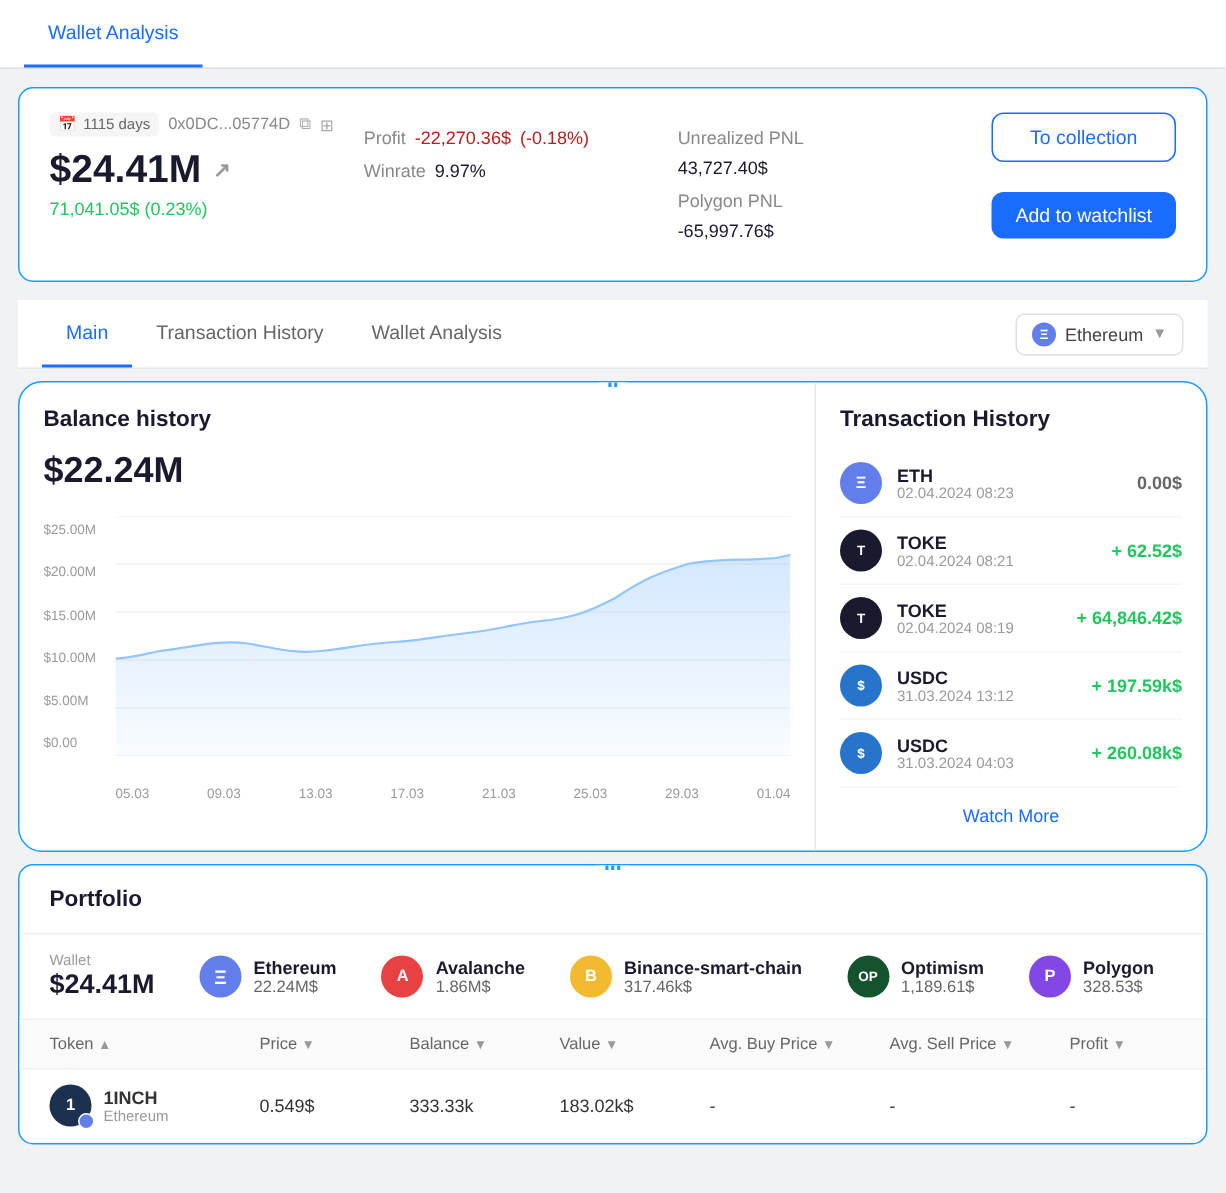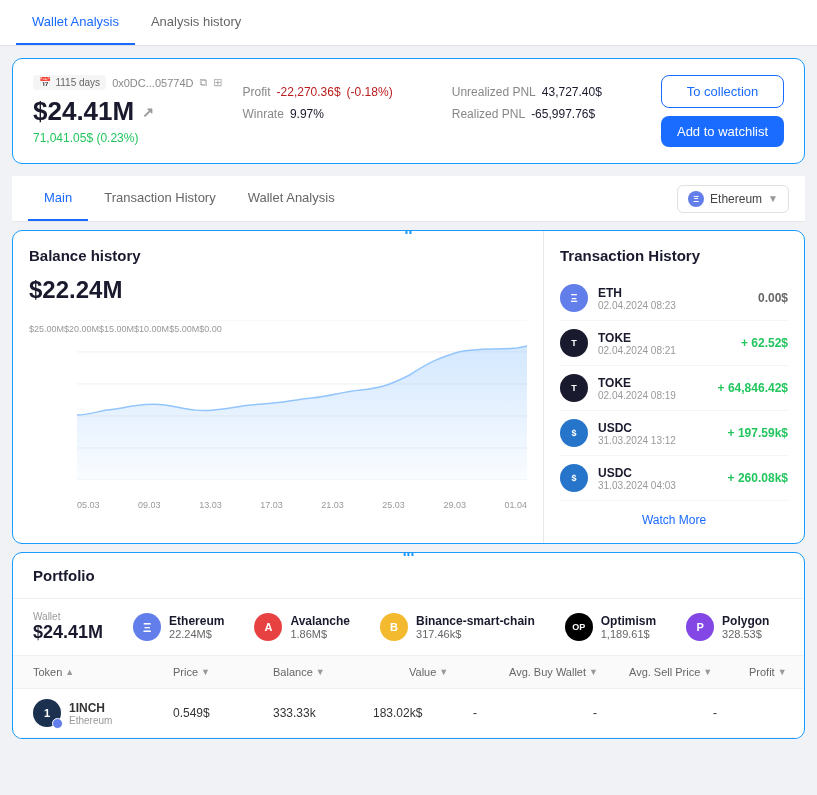--- a/index.html
+++ b/index.html
@@ -20,25 +20,25 @@
     .wallet-balance { font-size: 26px; font-weight: 700; color: #1a1a2e; display: flex; align-items: center; gap: 8px; }
     .wallet-change { color: #22c55e; font-size: 12px; margin-top: 4px; }
 
     .wallet-center { flex: 1; display: flex; flex-direction: column; justify-content: center; gap: 8px; padding: 10px 0; }
     .wallet-stat { display: flex; gap: 6px; font-size: 12px; }
     .wallet-stat-label { color: #888; }
     .wallet-stat-value { font-weight: 500; }
     .wallet-stat-value.negative { color: #b91c1c; }
 
     .wallet-right-stats { flex: 1; display: flex; flex-direction: column; justify-content: center; gap: 8px; padding: 10px 0; }
-    .wallet-right-stat { display: flex; gap: 6px; font-size: 12px; }
+    .wallet-right-stat { display: flex; gap: 6px; font-size: 12px; flex-direction: column; }
     .wallet-right-stat-label { color: #888; }
     .wallet-right-stat-value { font-weight: 500; }
 
-    .wallet-actions { display: flex; flex-direction: column; gap: 8px; justify-content: center; }
+    .wallet-actions { display: flex; flex-direction: column; gap: 20px; justify-content: center; }
     .btn-collection { border: 1.5px solid #1a6bff; background: #fff; color: #1a6bff; border-radius: 8px; padding: 8px 16px; font-size: 13px; cursor: pointer; white-space: nowrap; }
     .btn-watchlist { border: none; background: #1a6bff; color: #fff; border-radius: 8px; padding: 8px 16px; font-size: 13px; cursor: pointer; white-space: nowrap; }
     .section-tab { padding: 14px 16px; font-size: 13px; cursor: pointer; color: #666; border-bottom: 2px solid transparent; }
     .section-tab.active { color: #1a6bff; border-bottom: 2px solid #1a6bff; }
     .network-selector { margin-left: auto; display: flex; align-items: center; gap: 6px; border: 1px solid #e0e0e0; border-radius: 6px; padding: 5px 10px; cursor: pointer; font-size: 12px; color: #444; }
 
     
     .main-content { margin: 8px 12px; display: flex; gap: 0; background: #fff; border: 1.5px solid #1a9bff; border-radius: 10px; overflow: hidden; }
 
     
@@ -71,21 +71,21 @@
     .chain-info .chain-name { font-size: 12px; font-weight: 600; }
     .chain-info .chain-value { font-size: 11px; color: #666; }
 
     
     .token-table { width: 100%; }
     .table-header { display: flex; padding: 10px 20px; background: #fafafa; border-bottom: 1px solid #f0f0f0; }
     .th { font-size: 11px; color: #666; display: flex; align-items: center; gap: 3px; cursor: pointer; }
     .th-token { flex: 0 0 140px; }
     .th-price { flex: 0 0 100px; }
     .th-balance { flex: 0 0 100px; }
-    .th-value { flex: 0 0 100px; margin-left: 36px; }
+    .th-value { flex: 0 0 100px; }
     .th-avg-buy { flex: 0 0 120px; }
     .th-avg-sell { flex: 0 0 120px; }
     .th-profit { flex: 1; }
 
     .table-row { display: flex; padding: 10px 20px; border-bottom: 1px solid #f5f5f5; align-items: center; }
     .td { font-size: 12px; color: #333; }
     .td-token { flex: 0 0 140px; display: flex; align-items: center; gap: 8px; }
     .td-price { flex: 0 0 100px; }
     .td-balance { flex: 0 0 100px; }
     .td-value { flex: 0 0 100px; }
@@ -97,21 +97,20 @@
 
     .sort-arrow { font-size: 9px; color: #999; }
   </style>
 </head>
 <body>
 
 <div class="page-wrapper">
 
   <div class="top-tabs">
     <div class="top-tab active">Wallet Analysis</div>
-    <div class="top-tab">Analysis history</div>
   </div>
 
   <div class="wallet-card">
     <div class="wallet-left">
       <div class="wallet-id-row">
         <div class="wallet-id-badge">
           <span>📅</span>
           <span>1115 days</span>
         </div>
         <span>0x0DC...05774D</span>
@@ -136,21 +135,21 @@
         <span class="wallet-stat-value">9.97%</span>
       </div>
     </div>
 
     <div class="wallet-right-stats">
       <div class="wallet-right-stat">
         <span class="wallet-right-stat-label">Unrealized PNL</span>
         <span class="wallet-right-stat-value">43,727.40$</span>
       </div>
       <div class="wallet-right-stat">
-        <span class="wallet-right-stat-label">Realized PNL</span>
+        <span class="wallet-right-stat-label">Polygon PNL</span>
         <span class="wallet-right-stat-value negative">-65,997.76$</span>
       </div>
     </div>
 
     <div class="wallet-actions">
       <button class="btn-collection">To collection</button>
       <button class="btn-watchlist">Add to watchlist</button>
     </div>
   </div>
 
@@ -162,30 +161,30 @@
       <div class="network-selector">
         <div style="width:16px;height:16px;border-radius:50%;background:#627EEA;display:flex;align-items:center;justify-content:center;">
           <span style="color:#fff;font-size:9px;font-weight:700;">Ξ</span>
         </div>
         <span>Ethereum</span>
         <span style="font-size:10px;color:#999;">▼</span>
       </div>
     </div>
   </div>
 
-  <div class="main-content" style="position:relative;">
+  <div class="main-content" style="position:relative;border-radius:16px;">
 
     <div style="position:absolute;top:-10px;left:50%;transform:translateX(-50%);background:#fff;padding:0 6px;color:#1a9bff;font-size:14px;font-weight:700;z-index:10;">II</div>
 
     <div class="balance-history">
       <div class="section-title">Balance history</div>
       <div class="balance-amount">$22.24M</div>
 
       <div style="position:relative;height:190px;">
-        <div style="position:absolute;left:0;top:0;height:160px;display:flex;flex-direction:row;justify-content:space-between;font-size:9px;color:#999;padding:4px 0;">
+        <div style="position:absolute;left:0;top:0;height:160px;display:flex;flex-direction:column;justify-content:space-between;font-size:9px;color:#999;padding:4px 0;">
           <span>$25.00M</span>
           <span>$20.00M</span>
           <span>$15.00M</span>
           <span>$10.00M</span>
           <span>$5.00M</span>
           <span>$0.00</span>
         </div>
         <svg viewBox="0 0 460 160" style="position:absolute;left:48px;top:0;width:calc(100% - 48px);height:160px;" preserveAspectRatio="none">
           <defs>
             <linearGradient id="chartGrad" x1="0" y1="0" x2="0" y2="1">
@@ -315,21 +314,21 @@
         <div class="chain-icon" style="background:#F3BA2F;">
           <span style="color:#fff;font-size:11px;font-weight:700;">B</span>
         </div>
         <div class="chain-info">
           <div class="chain-name">Binance-smart-chain</div>
           <div class="chain-value">317.46k$</div>
         </div>
       </div>
 
       <div class="chain-item">
-        <div class="chain-icon" style="background:#000000;">
+        <div class="chain-icon" style="background:#14532d;">
           <span style="color:#fff;font-size:9px;font-weight:700;">OP</span>
         </div>
         <div class="chain-info">
           <div class="chain-name">Optimism</div>
           <div class="chain-value">1,189.61$</div>
         </div>
       </div>
 
       <div class="chain-item">
         <div class="chain-icon" style="background:#8247E5;">
@@ -355,21 +354,21 @@
         </div>
         <div class="th th-balance">
           <span>Balance</span>
           <span class="sort-arrow">▼</span>
         </div>
         <div class="th th-value">
           <span>Value</span>
           <span class="sort-arrow">▼</span>
         </div>
         <div class="th th-avg-buy">
-          <span>Avg. Buy Wallet</span>
+          <span>Avg. Buy Price</span>
           <span class="sort-arrow">▼</span>
         </div>
         <div class="th th-avg-sell">
           <span>Avg. Sell Price</span>
           <span class="sort-arrow">▼</span>
         </div>
         <div class="th th-profit">
           <span>Profit</span>
           <span class="sort-arrow">▼</span>
         </div>

